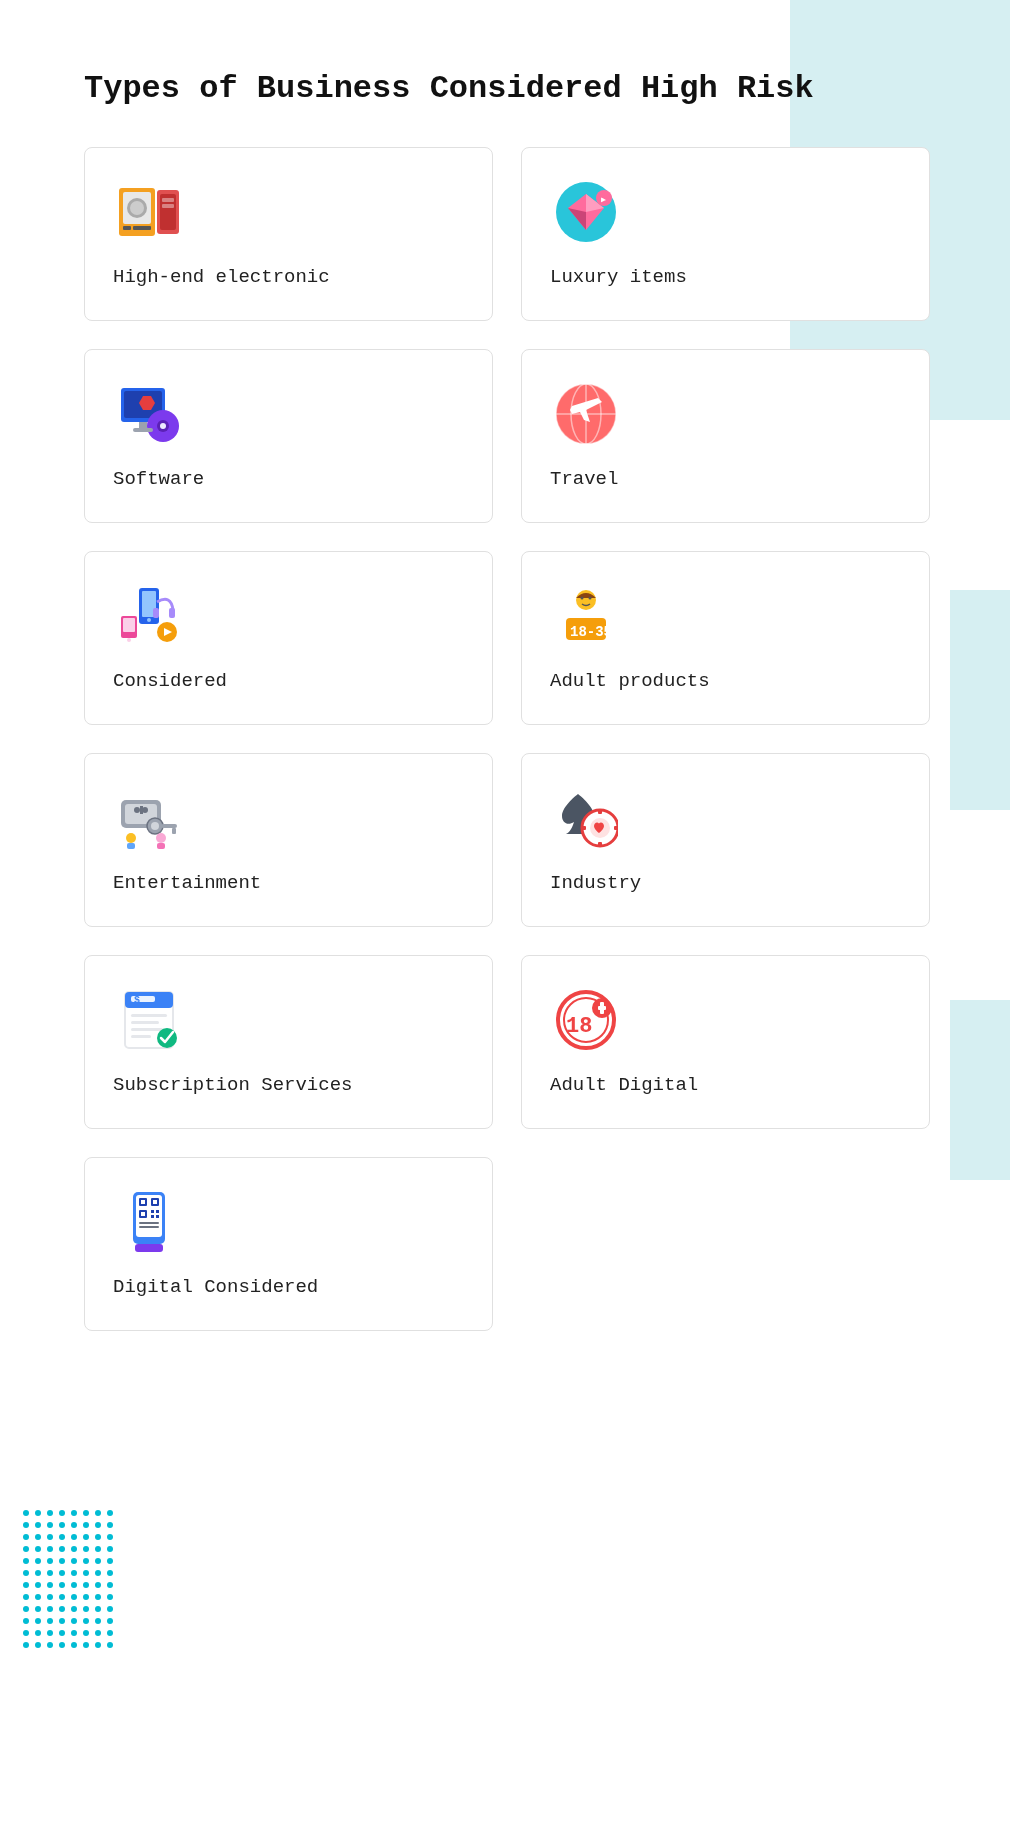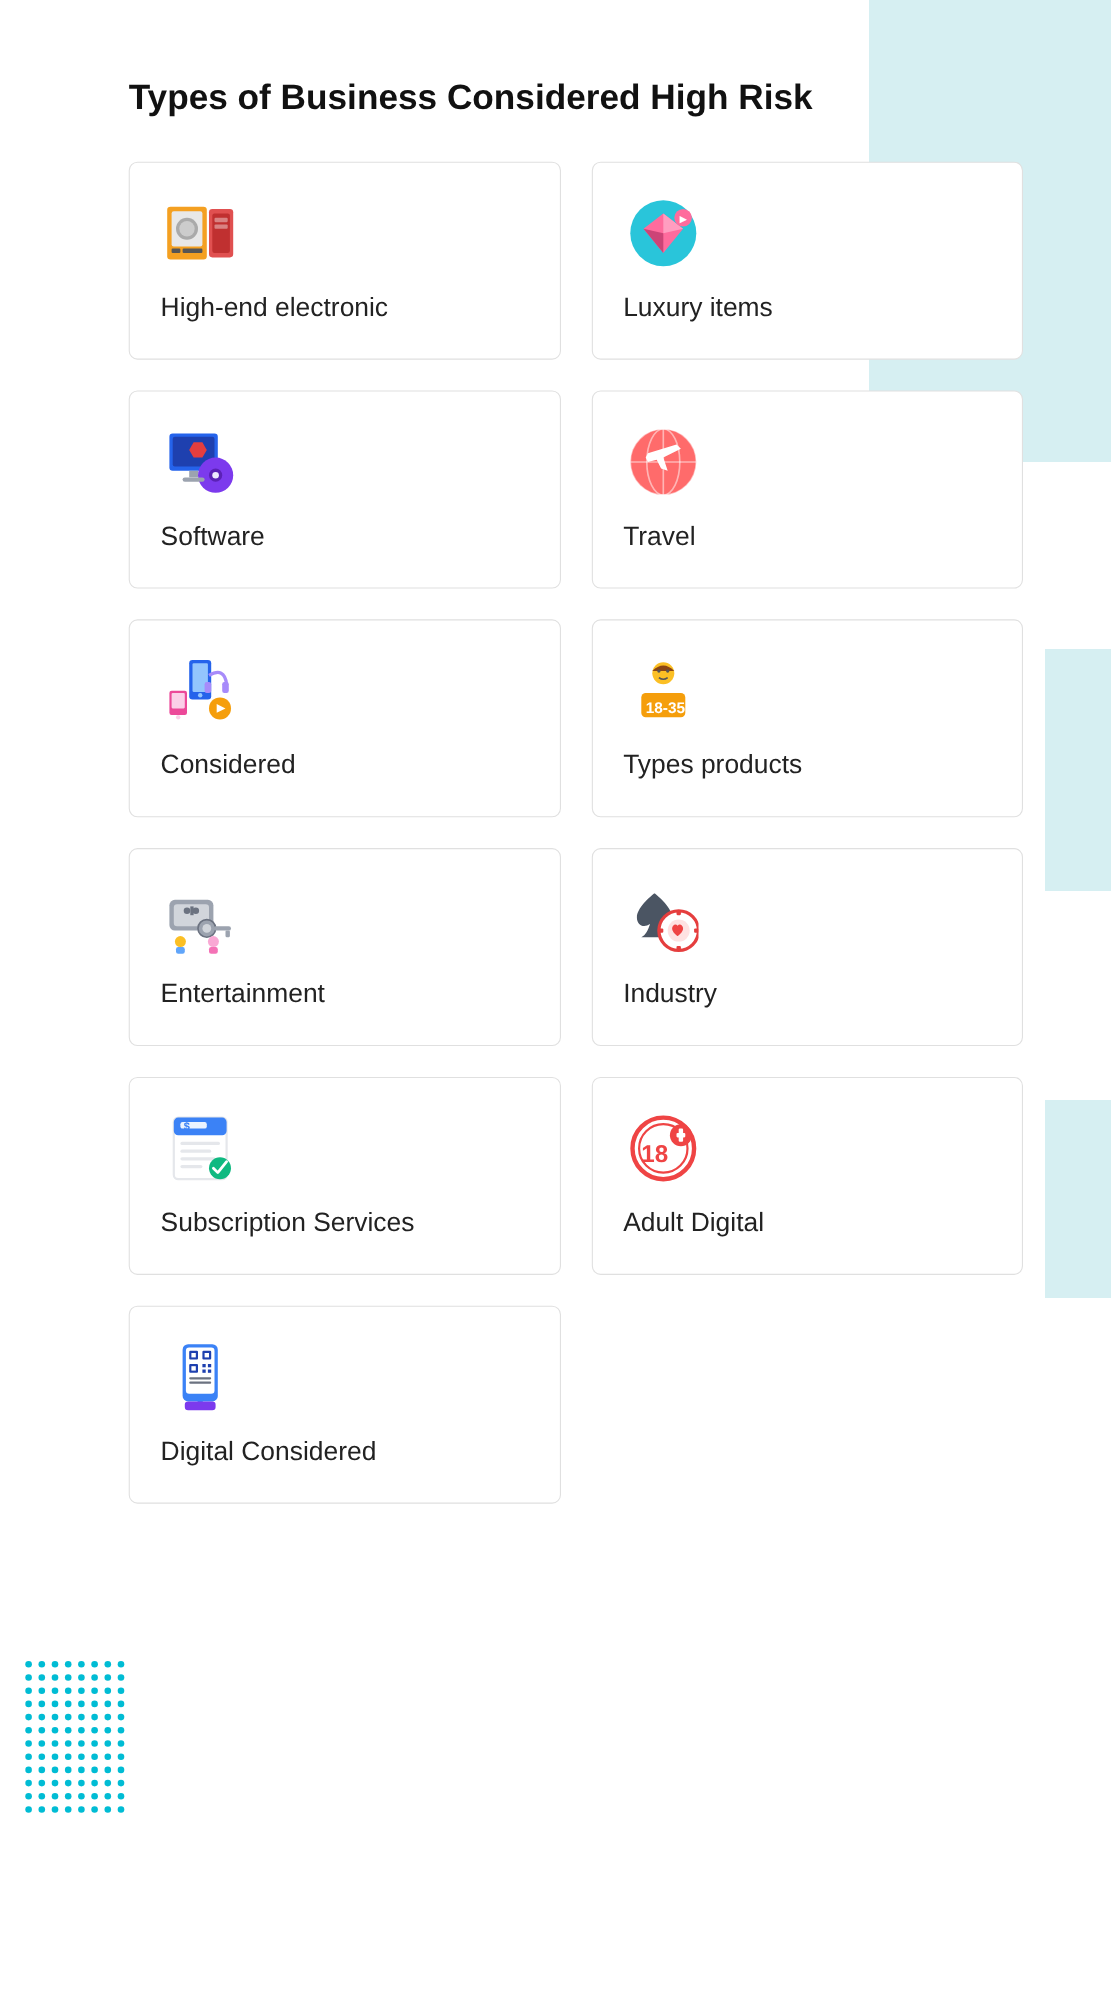--- a/index.html
+++ b/index.html
@@ -57,21 +57,22 @@
       height: 6px;
       border-radius: 50%;
       background: #00bcd4;
       display: inline-block;
       margin: 3px;
     }
 
     .content {
       position: relative;
       z-index: 1;
-      padding: 70px 80px 80px 117px;
+      padding: 70px 80px 80px 84px;
+      font-family: Liberation Mono, monospace;
     }
 
     .page-title {
       font-size: 32px;
       font-weight: 800;
       color: #111;
       margin-bottom: 40px;
     }
 
     .grid {
@@ -93,21 +94,21 @@
     .card-icon {
       width: 72px;
       height: 72px;
       margin-bottom: 18px;
       display: flex;
       align-items: center;
       justify-content: center;
     }
 
     .card-label {
-      font-size: 24px;
+      font-size: 19px;
       font-weight: 400;
       color: #222;
     }
 
     
     svg { display: block; }
   </style>
 </head>
 <body>
 
@@ -341,21 +342,21 @@
 
         <circle cx="32" cy="16" r="10" fill="#FBBF24"></circle>
 
         <path d="M22 14 Q32 4 42 14" fill="#8B4513"></path>
 
         <circle cx="28" cy="14" r="1.5" fill="#555"></circle>
         <circle cx="36" cy="14" r="1.5" fill="#555"></circle>
         <path d="M28 20 Q32 23 36 20" stroke="#555" stroke-width="1.5" fill="none"></path>
       </svg>
         </div>
-        <span class="card-label">Types products</span>
+        <span class="card-label">Adult products</span>
       </div>
       <div class="card">
         <div class="card-icon">
           <svg width="64" height="64" viewBox="0 0 64 64" fill="none" xmlns="http://www.w3.org/2000/svg">
 
         <rect x="4" y="14" width="40" height="28" rx="5" fill="#9CA3AF"></rect>
         <rect x="8" y="18" width="32" height="20" rx="3" fill="#D1D5DB"></rect>
 
         <circle cx="28" cy="24" r="3" fill="#6B7280"></circle>
         <circle cx="20" cy="24" r="3" fill="#6B7280"></circle>

